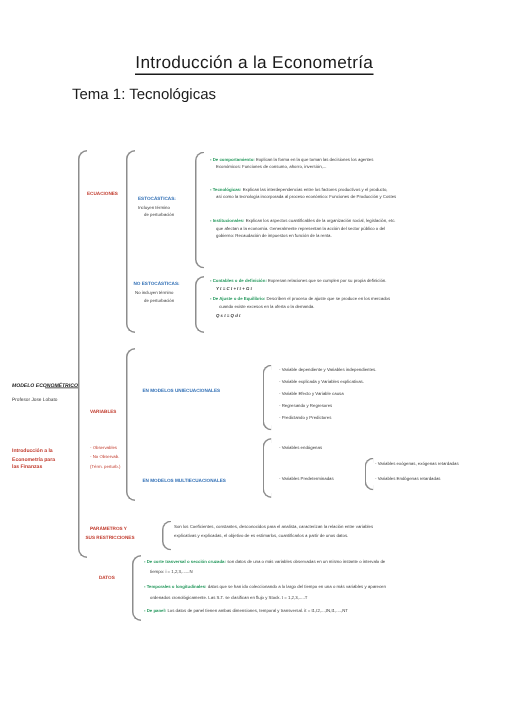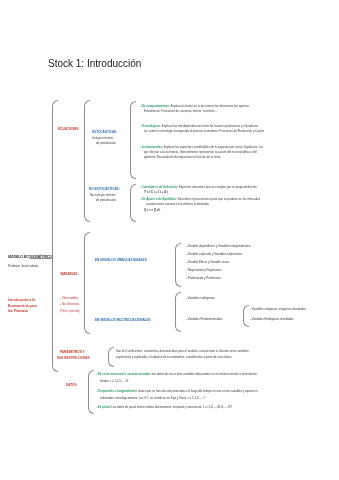--- a/index.html
+++ b/index.html
@@ -53,21 +53,24 @@
   .meta-sub{position:absolute;font-size:3.2px;color:#333;white-space:nowrap;}
   .course{position:absolute;font-size:3.4px;font-weight:bold;color:#c0392b;line-height:5.6px;}
 
   .eq{font-style:italic;font-weight:bold;}
 </style>
 </head>
 <body>
 
 <div class="page">
 
-  <div class="subtitle">Stock 1: Introducción</div>
+  <div class="title">
+    <span class="u">Introducción a la Econometría</span>
+  </div>
+  <div class="subtitle">Tema 1: Tecnológicas</div>
 
   <div class="meta-title" style="left:8px;top:255px;">MODELO ECONOMÉTRICO</div>
   <div class="meta-sub" style="left:8px;top:264px;">Profesor   Jose Lobato</div>
 
   <div class="course" style="left:8px;top:298px;">
     <div>Introducción a la</div>
     <div>Econometría para</div>
     <div>las Finanzas</div>
   </div>
 

